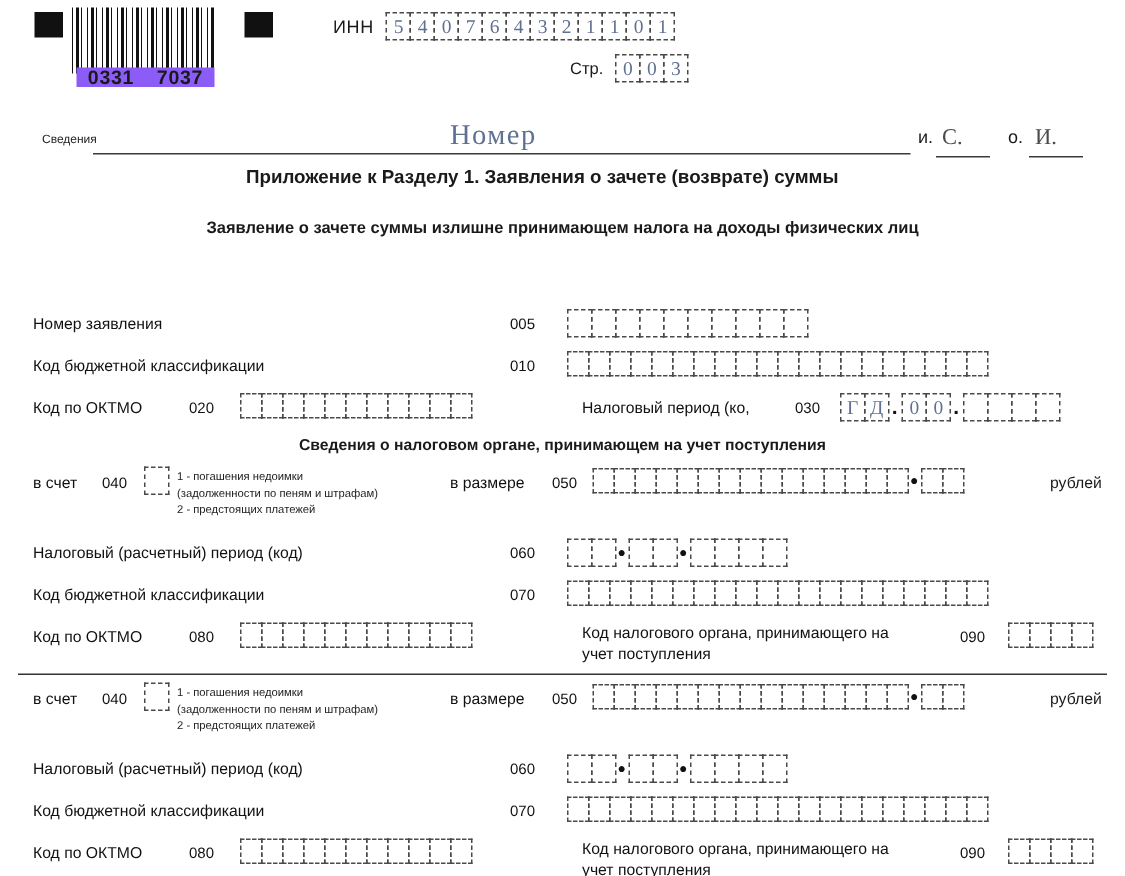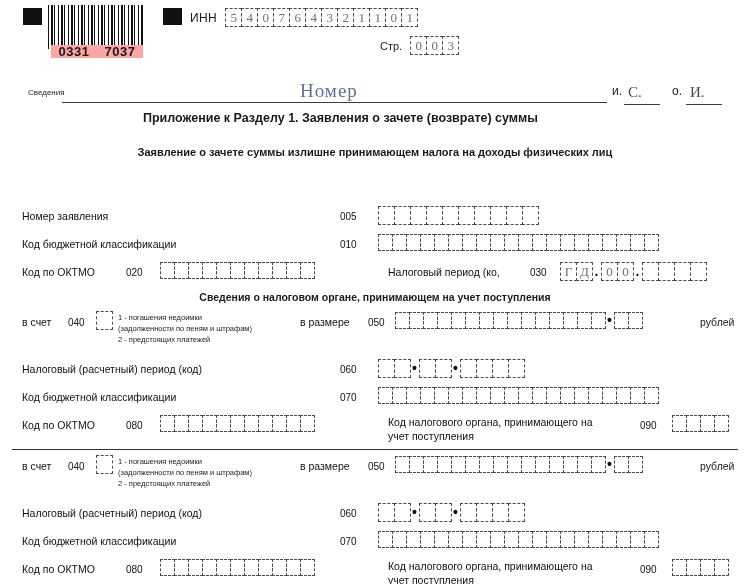--- a/index.html
+++ b/index.html
@@ -54,36 +54,37 @@
   .barcode .bnum {
     position: absolute;
     left: 3px;
     bottom: -3px;
     width: 92px;
     font-size: 13px;
     font-weight: bold;
     letter-spacing: 0.5px;
     display: flex;
     justify-content: space-around;
-    background: #fca5a5;
+    background: #8b5cf6;
     line-height: 13px;
     text-align: right;
   }
 
   .inn-row {
     position: absolute;
     left: 190px;
     top: 8px;
     display: flex;
     align-items: center;
   }
   .inn-label {
     font-size: 12px;
     margin-right: 8px;
     letter-spacing: 0.4px;
+    margin-left: 32px;
   }
   .stp-row {
     position: absolute;
     left: 380px;
     top: 36px;
     display: flex;
     align-items: center;
   }
   .stp-label {
     font-size: 11px;
@@ -158,20 +159,21 @@
 
   
   .title1 {
     position: absolute;
     left: 0; top: 110px;
     width: 681px;
     text-align: center;
     font-size: 12.5px;
     font-weight: bold;
     line-height: 16px;
+    padding-left: 21px;
   }
   .title2 {
     position: absolute;
     left: 0; top: 146px;
     width: 750px;
     text-align: center;
     font-size: 11px;
     font-weight: bold;
   }
   .para {

